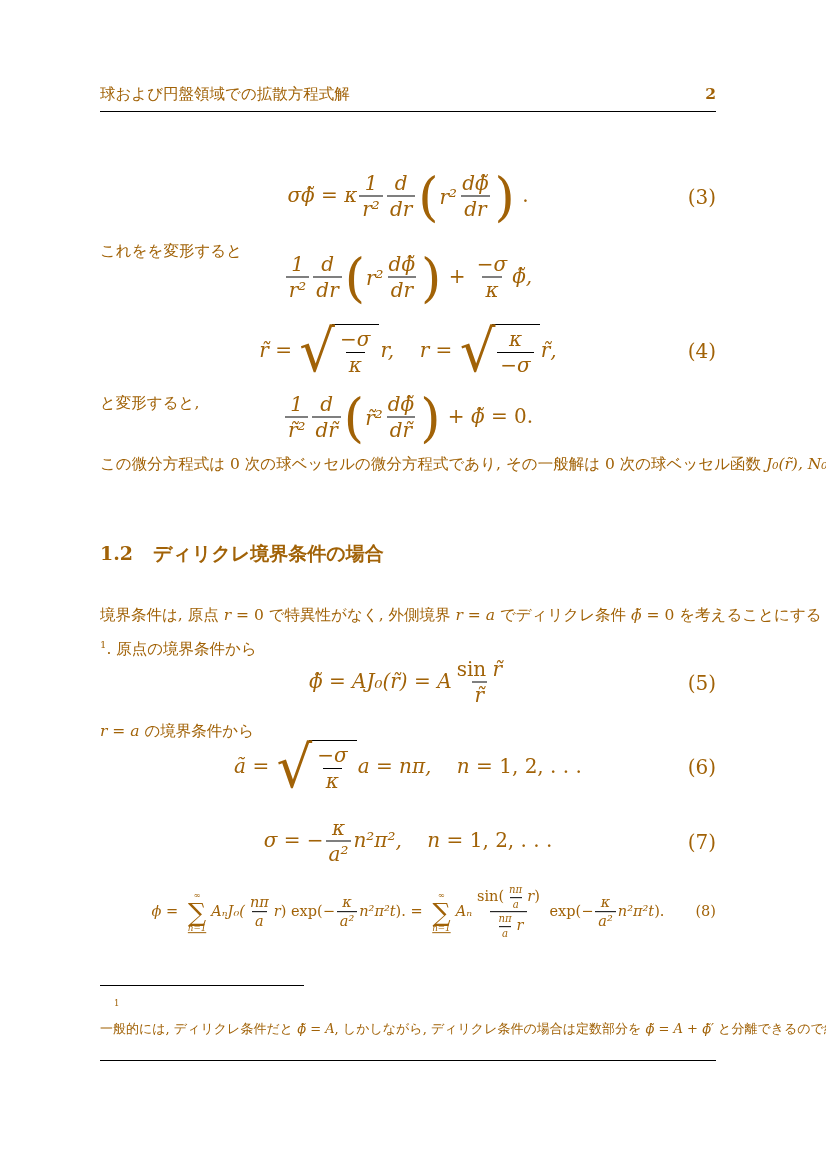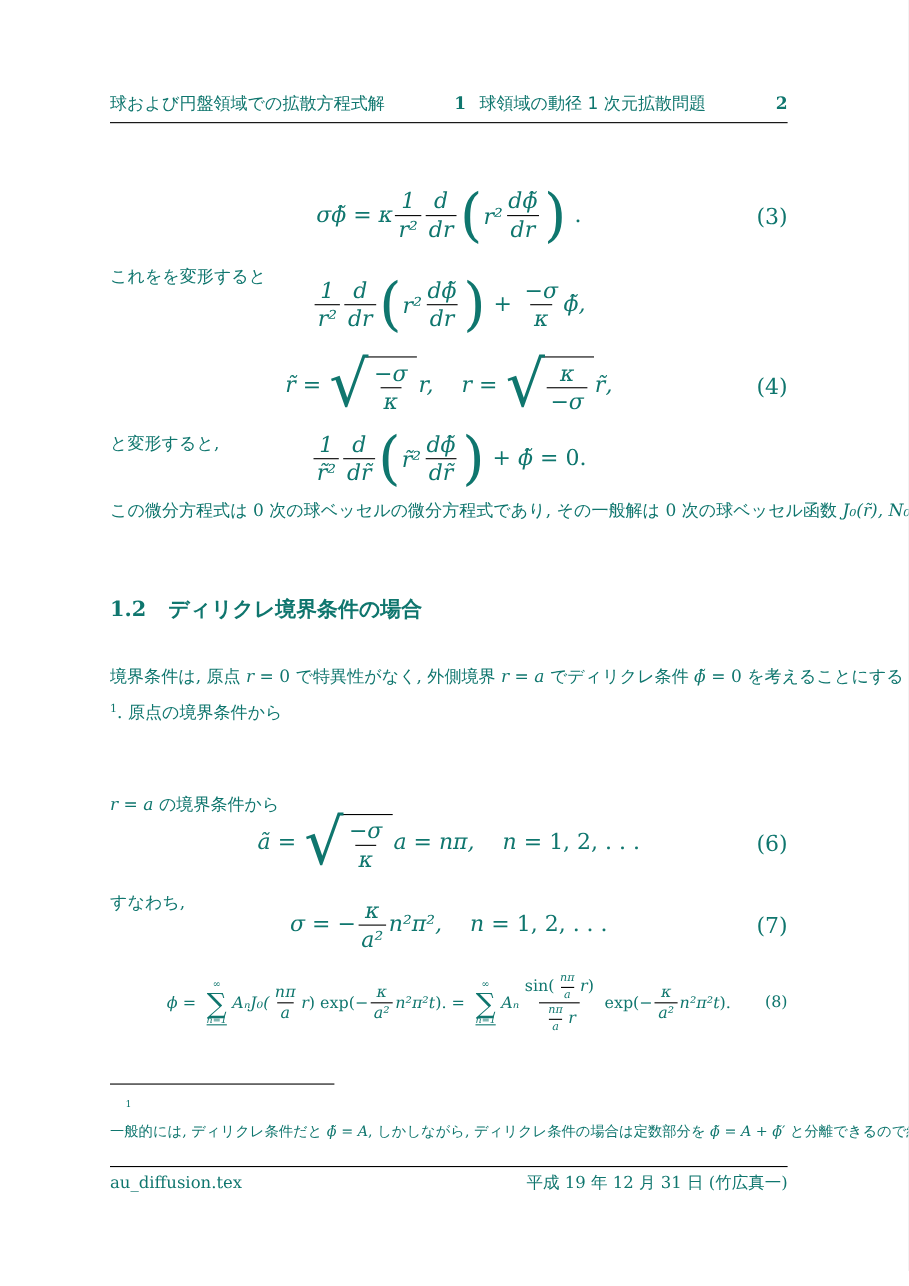--- a/index.html
+++ b/index.html
@@ -1,17 +1,17 @@
 <!DOCTYPE html>
 <html><head>
 <meta charset="utf-8">
 <style>
   html,body{margin:0;padding:0;background:#e8e8e8;}
   .page{position:relative;width:826px;height:1169px;background:#ffffff;margin:0 auto;
-        font-family:"DejaVu Serif","Liberation Serif",serif;color:#0f766e;overflow:hidden;}
+        font-family:"DejaVu Serif","Liberation Serif",serif;color:#a16207;overflow:hidden;}
   
   .hdr{position:absolute;left:100px;top:84px;width:616px;display:flex;justify-content:space-between;
        align-items:baseline;font-family:"DejaVu Sans","Liberation Sans",sans-serif;font-size:15.5px;}
   .hdr .b{font-weight:bold;font-family:"DejaVu Serif","Liberation Serif",serif;}
   .hdr .midgrp .b{margin-right:12px;}
   .rule{position:absolute;left:100px;width:616px;border-top:1.4px solid #000;height:0;}
   .thinrule{position:absolute;left:100px;border-top:1px solid #000;height:0;}
   
   .para{position:absolute;left:100px;width:618px;font-size:15.5px;line-height:29px;margin:0;}
   .sec{position:absolute;left:100px;margin:0;font-family:"DejaVu Sans","Liberation Sans",sans-serif;
@@ -48,23 +48,20 @@
   .ftr{position:absolute;left:100px;top:1066px;width:616px;display:flex;justify-content:space-between;
        font-size:15px;}
 </style>
 </head>
 <body>
 
 <div class="page">
 
   <div class="hdr">
     <span>球および円盤領域での拡散方程式解</span>
-    <span class="midgrp">
-      <span class="b">1</span><span>球領域の動径 1 次元拡散問題</span>
-    </span>
     <span class="b">2</span>
   </div>
   <div class="rule" style="top:111px"></div>
 
 
   <div class="eq" style="top:196px">
     <span><span class="tk it">σϕ̃ = κ</span><span class="frac">
           <span class="fn"><span class="tk it">1</span></span>
           <span class="fd"><span class="tk it">r²</span></span>
         </span><span class="frac">
@@ -150,35 +147,41 @@
   </div>
 
   <p class="para" style="top:450px"><span class="tk jp">この微分方程式は 0 次の球ベッセルの微分方程式であり, その一般解は 0 次の球ベッセル函数 </span><span class="tk it">J₀(r̃), N₀(r̃)</span></p>
 
   <h2 class="sec" style="top:541px">
     <span class="num">1.2</span><span>ディリクレ境界条件の場合</span>
   </h2>
 
   <p class="para" style="top:601px"><span class="tk jp">境界条件は, 原点 </span><span class="tk it">r</span><span class="tk rm"> = 0</span><span class="tk jp"> で特異性がなく, 外側境界 </span><span class="tk it">r</span><span class="tk rm"> = </span><span class="tk it">a</span><span class="tk jp"> でディリクレ条件 </span><span class="tk it">ϕ̃</span><span class="tk rm"> = 0</span><span class="tk jp"> を考えることにする</span><span class="tk sup">1</span><span class="tk jp">. 原点の境界条件から</span></p>
 
+  <div class="eq" style="top:682px">
+    <span><span class="tk it">ϕ̃</span><span class="tk rm"> = </span><span class="tk it">AJ₀(r̃)</span><span class="tk rm"> = </span><span class="tk it">A</span><span class="frac">
+          <span class="fn"><span class="tk rm">sin </span><span class="tk it">r̃</span></span>
+          <span class="fd"><span class="tk it">r̃</span></span>
+        </span></span>
+    <span class="eqnum">(5)</span>
+  </div>
 
   <p class="para" style="top:717px"><span class="tk it">r</span><span class="tk rm"> = </span><span class="tk it">a</span><span class="tk jp"> の境界条件から</span></p>
 
   <div class="eq" style="top:767px">
     <span><span class="tk it">ã = </span><span class="sqrt">
           <span class="rad">√</span>
           <span class="radb"><span class="frac">
               <span class="fn"><span class="tk it">−σ</span></span>
               <span class="fd"><span class="tk it">κ</span></span>
             </span></span>
         </span><span class="tk it">a = nπ,</span><span class="tk rm">    </span><span class="tk it">n</span><span class="tk rm"> = 1, 2, . . .</span></span>
     <span class="eqnum">(6)</span>
   </div>
 
-  <p class="para" style="top:806px">すなわち,</p>
 
   <div class="eq" style="top:841px">
     <span><span class="tk it">σ</span><span class="tk rm"> = −</span><span class="frac">
           <span class="fn"><span class="tk it">κ</span></span>
           <span class="fd"><span class="tk it">a²</span></span>
         </span><span class="tk it">n²π²,</span><span class="tk rm">    </span><span class="tk it">n</span><span class="tk rm"> = 1, 2, . . .</span></span>
     <span class="eqnum">(7)</span>
   </div>
 
 
@@ -211,18 +214,14 @@
           <span class="fd"><span class="tk it">a²</span></span>
         </span><span class="tk it">n²π²t</span><span class="tk rm">).</span></span>
     <span class="eqnum">(8)</span>
   </div>
 
 
   <div class="thinrule" style="top:985px;width:204px"></div>
   <p class="fnote" style="top:993px"><span class="tk sup">1</span><span class="tk jp">一般的には, ディリクレ条件だと </span><span class="tk it">ϕ̃</span><span class="tk rm"> = </span><span class="tk it">A</span><span class="tk jp">, しかしながら, ディリクレ条件の場合は定数部分を </span><span class="tk it">ϕ̃</span><span class="tk rm"> = </span><span class="tk it">A</span><span class="tk rm"> + </span><span class="tk it">ϕ̃′</span><span class="tk jp"> と分離できるので結局値が 0 に対する解を解けば良いことになる. ノイマン条件の場合は...</span></p>
 
   <div class="rule" style="top:1060px;border-top-width:1px"></div>
-  <div class="ftr">
-    <span>au_diffusion.tex</span>
-    <span>平成 19 年 12 月 31 日 (竹広真一)</span>
-  </div>
 
 </div>
 
 </body></html>

